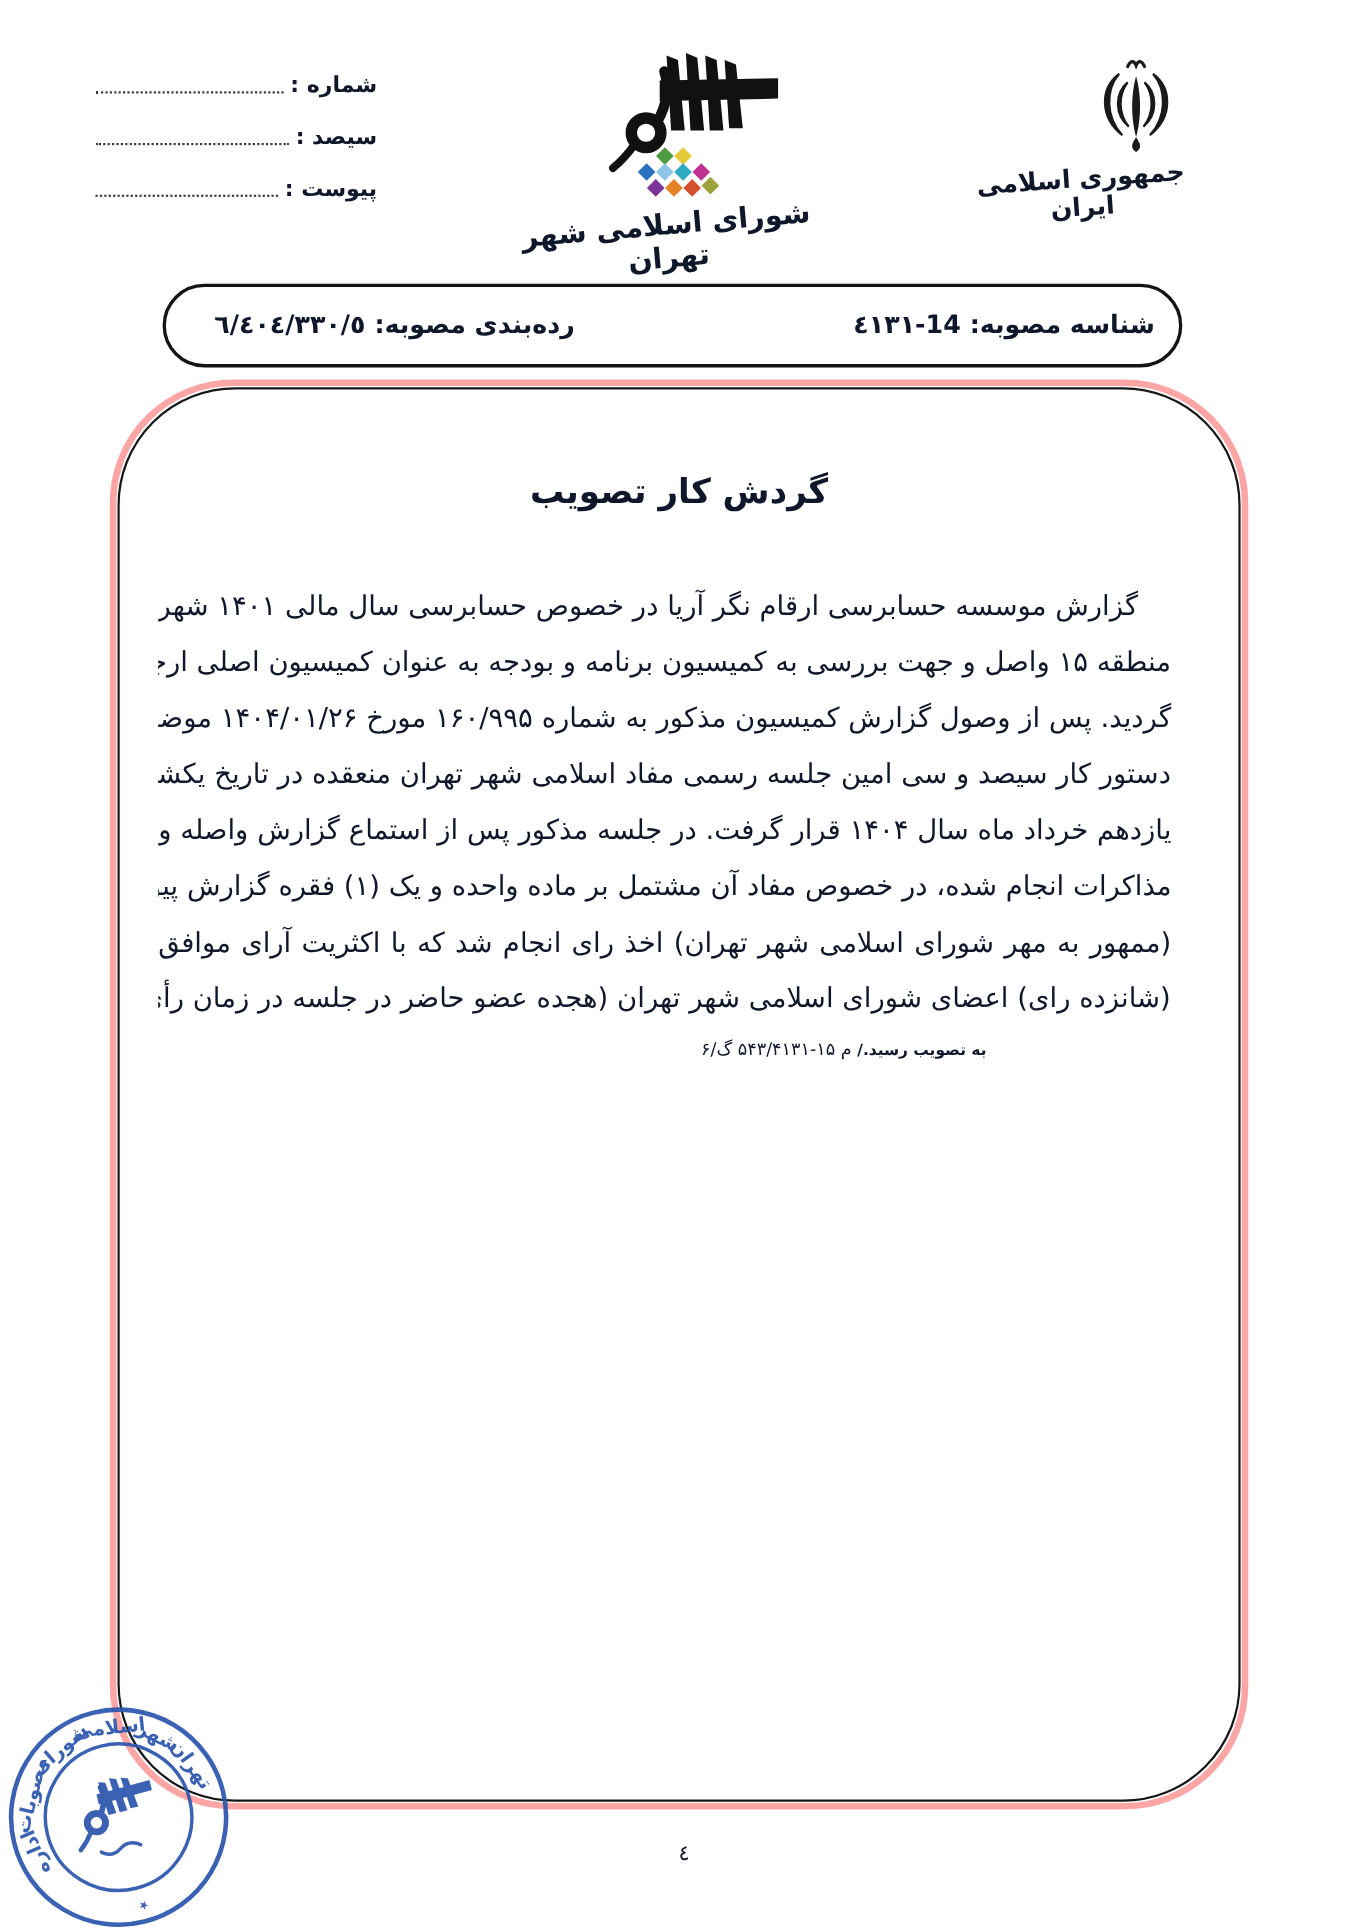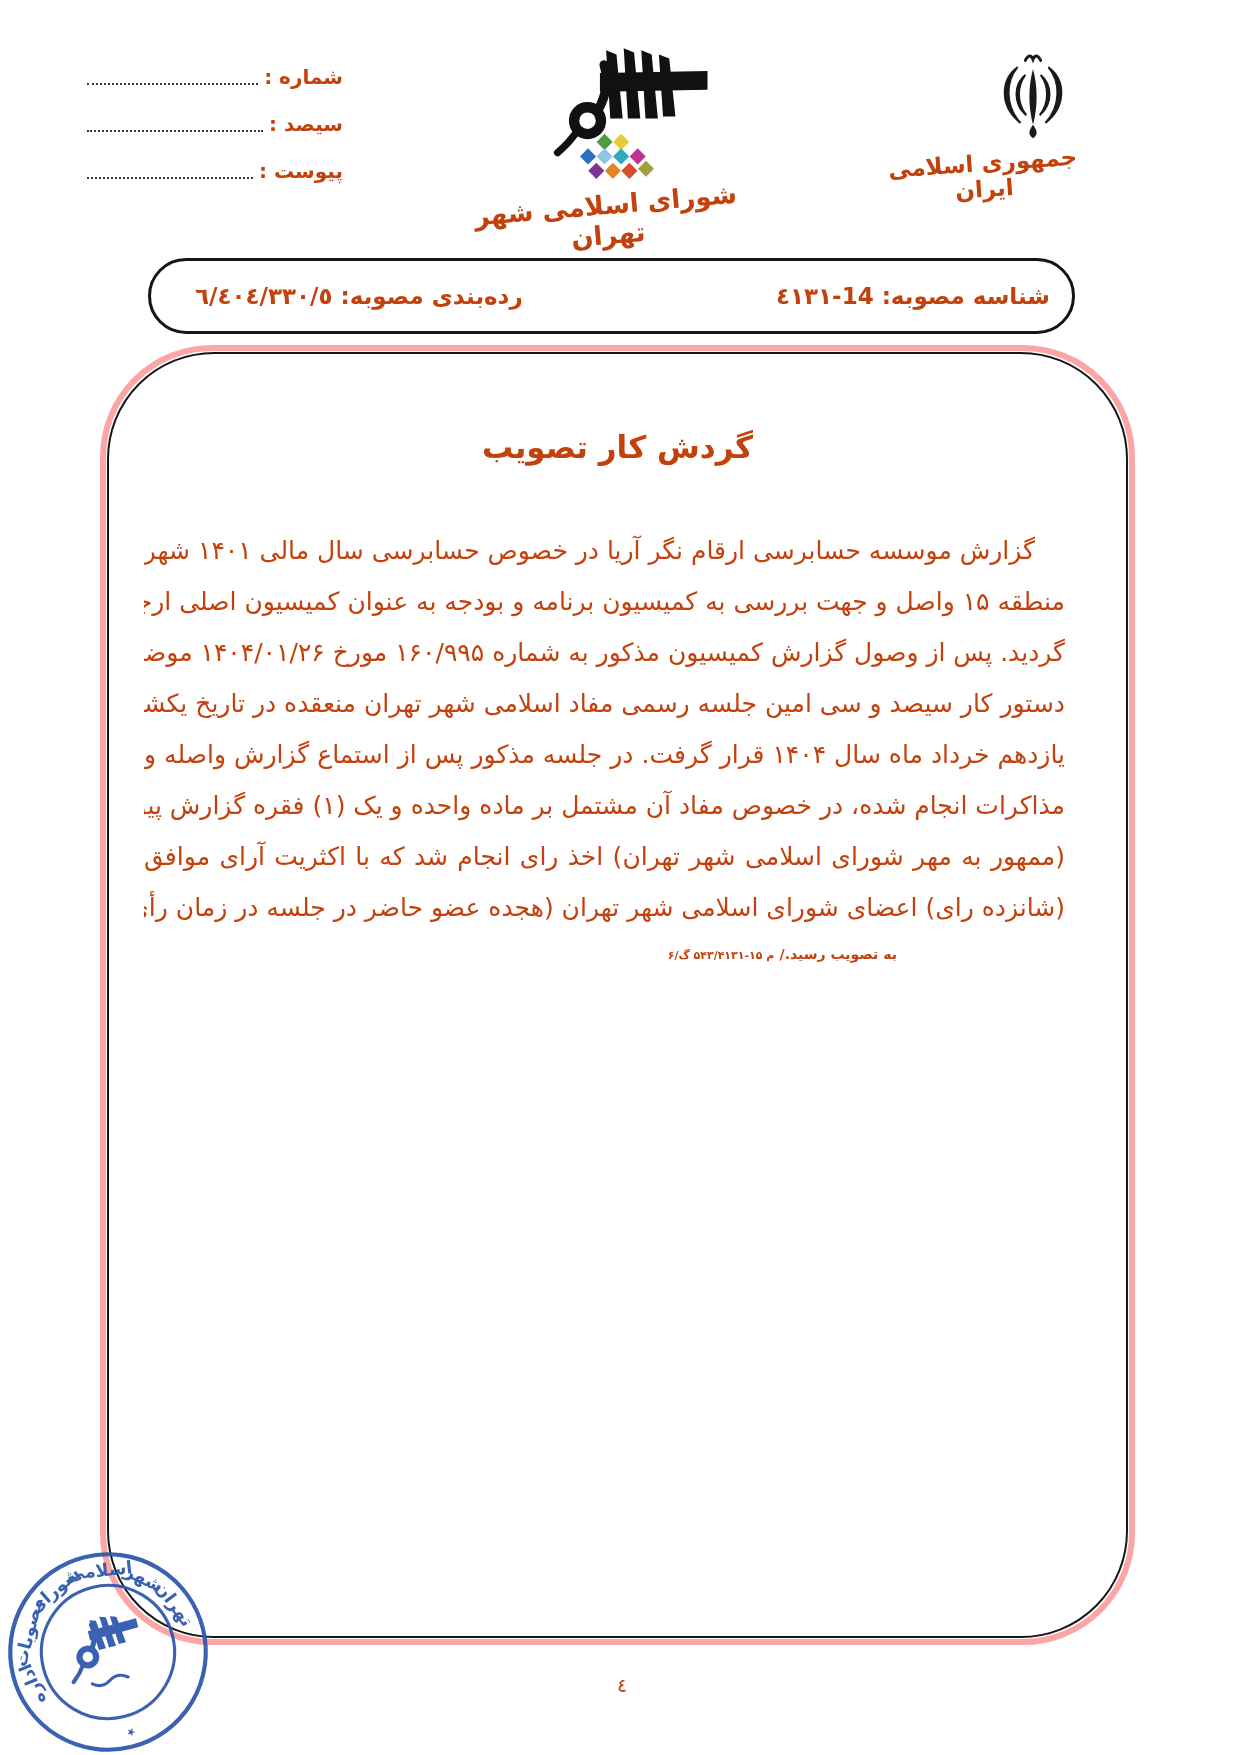--- a/index.html
+++ b/index.html
@@ -1,21 +1,21 @@
 <!DOCTYPE html>
 <html lang="fa" dir="rtl"><head>
 <meta charset="utf-8">
 <style>
   html,body{margin:0;padding:0;background:#ffffff;}
   .page{
     position:relative;
     width:1241px;height:1755px;
     background:#ffffff;
     font-family:"DejaVu Sans",sans-serif;
-    color:#c2410c;
+    color:#0f172a;
     direction:rtl;
     overflow:hidden;
   }
   
   .form-fields{position:absolute;left:85px;top:60px;width:258px;}
   .form-row{display:flex;direction:rtl;align-items:flex-end;height:30px;margin-bottom:17px;}
   .form-label{font-size:20px;font-weight:700;white-space:nowrap;line-height:26px;}
   .form-dots{flex:1;border-bottom:2px dotted #3a3a3a;margin-left:2px;margin-right:6px;margin-bottom:5px;height:1px;}
   
   .council-logo{position:absolute;left:552px;top:40px;width:160px;height:150px;}
@@ -52,21 +52,21 @@
     font-size:25px;line-height:51px;height:51px;overflow:hidden;
     text-align:justify;text-align-last:justify;text-justify:inter-word;
     white-space:nowrap;
   }
   .line.first{padding-right:30px;}
   .approval-line{
     position:absolute;top:583px;right:64px;left:38px;
     text-align:right;padding-right:168px;line-height:40px;white-space:nowrap;
   }
   .approval-phrase{font-size:14px;font-weight:800;}
-  .reference-code{font-size:11px;font-weight:700;}
+  .reference-code{font-size:16px;font-weight:400;}
   
   .stamp{position:absolute;left:4px;top:1548px;width:208px;height:208px;transform:rotate(-14deg);opacity:.93;z-index:5;}
   .stamp text{font-family:"DejaVu Sans",sans-serif;font-weight:700;}
   
   .page-number{position:absolute;left:602px;top:1674px;width:40px;text-align:center;font-size:19px;}
 </style>
 </head>
 <body>
 
 <div class="page">

